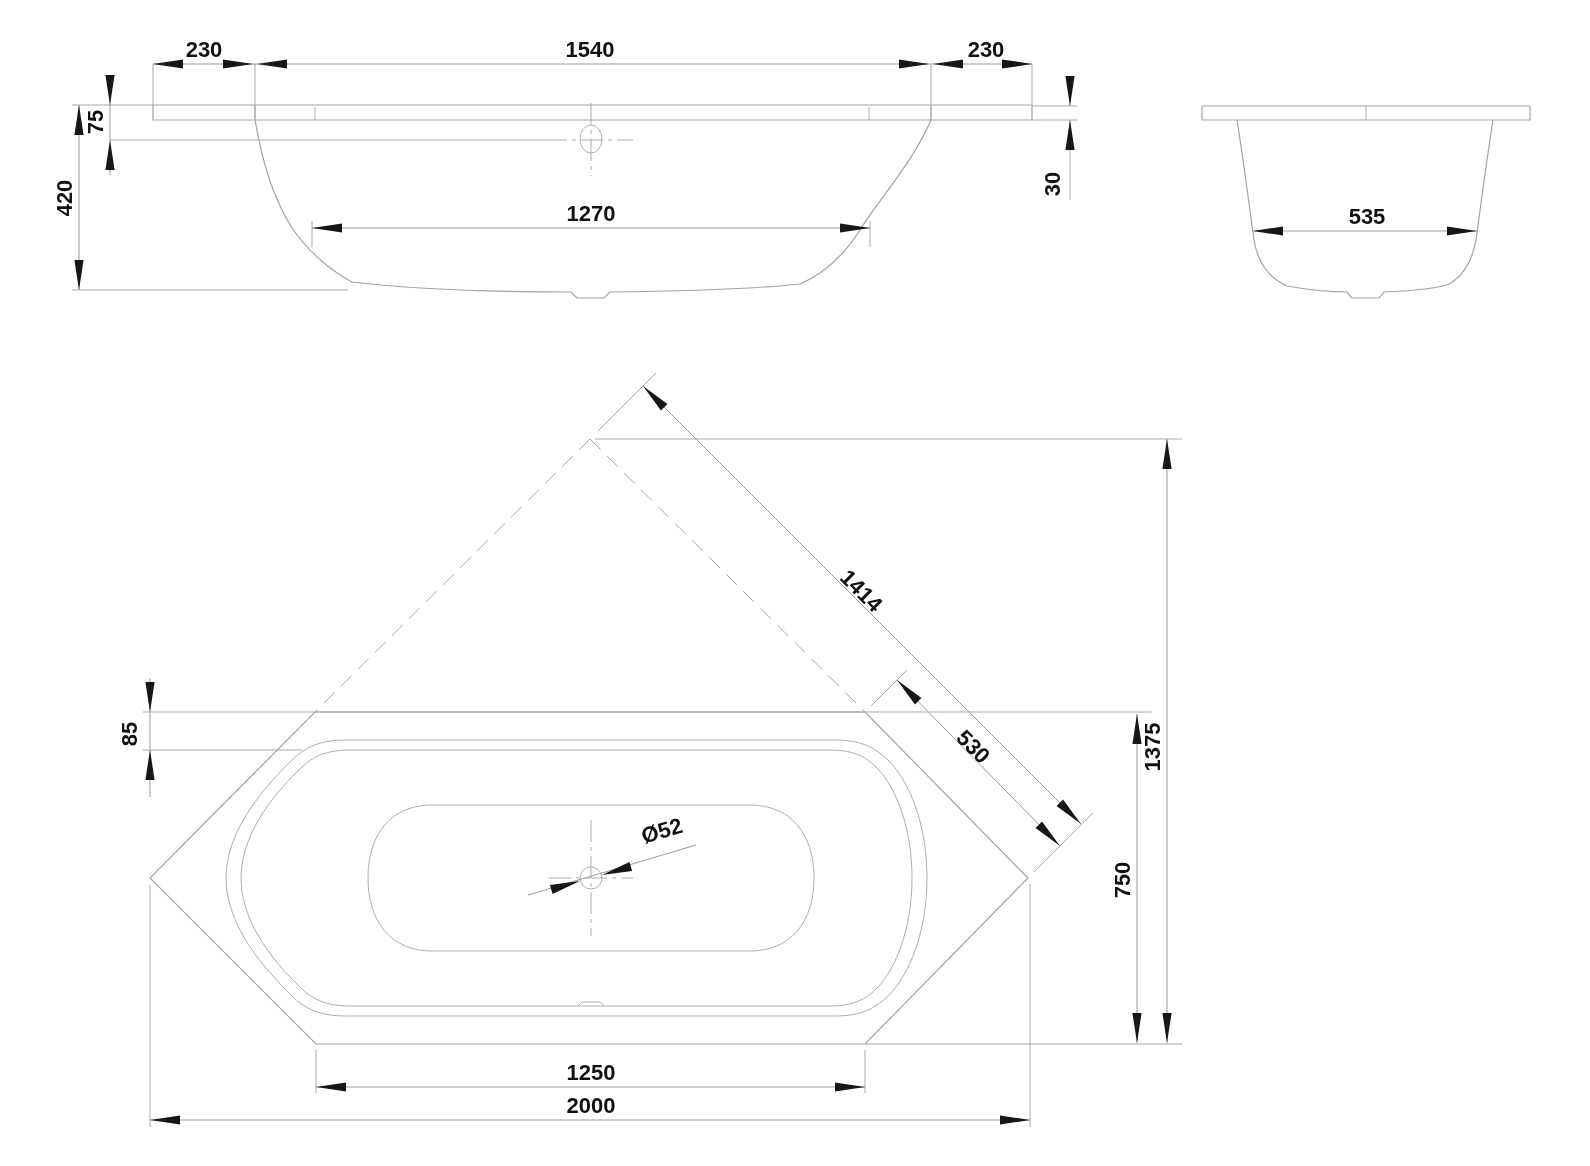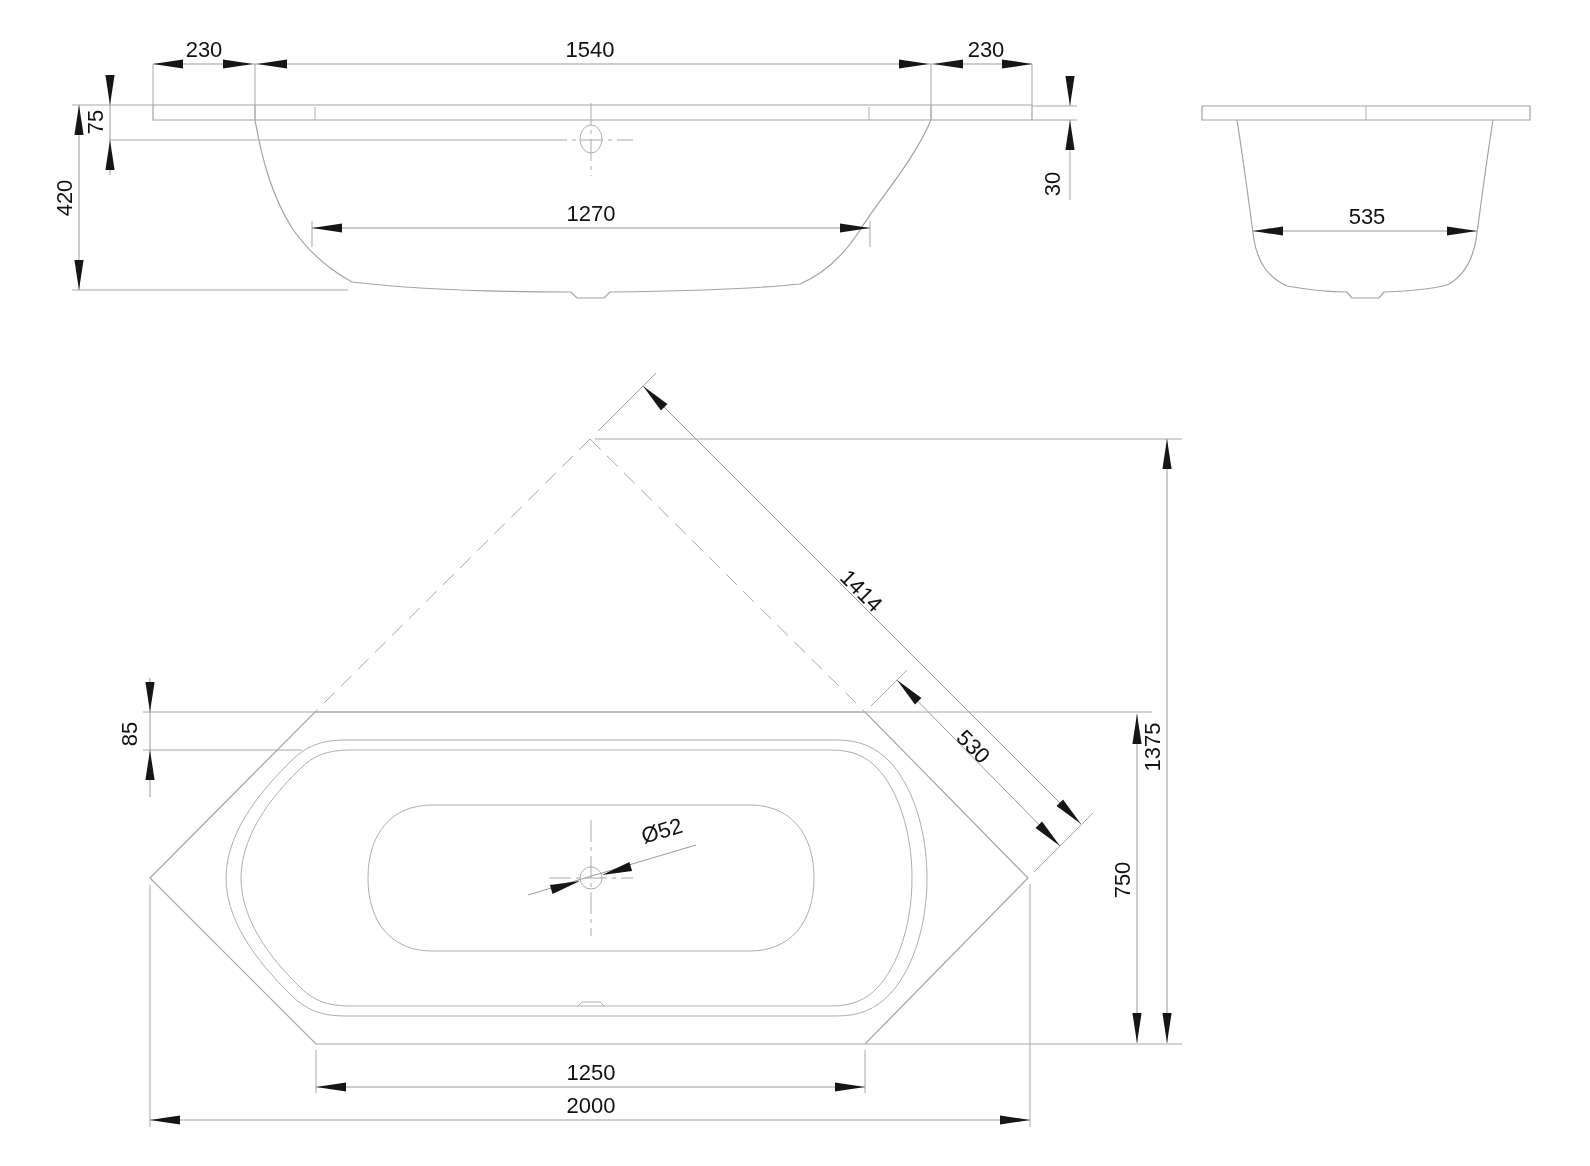--- a/index.html
+++ b/index.html
@@ -1,17 +1,17 @@
 <!DOCTYPE html>
 <html><head>
 <meta charset="utf-8">
 <style>
   html,body{margin:0;padding:0;background:#ffffff;}
   .canvas{position:relative;width:1590px;height:1166px;background:#ffffff;overflow:hidden;
-          font-family:"Liberation Sans",sans-serif;}
+          font-family:"Liberation Sans",sans-serif;font-weight:bold;}
   svg{display:block;}
   .geo{fill:none;stroke:#a3a3a3;stroke-width:1.2;}
   .geo-thin{fill:none;stroke:#aeaeae;stroke-width:1;}
   .dimline{fill:none;stroke:#9a9a9a;stroke-width:1;}
   .extline{fill:none;stroke:#a8a8a8;stroke-width:1;}
   .dashed{fill:none;stroke:#a8a8a8;stroke-width:1;stroke-dasharray:15 9;}
   .dashdot{fill:none;stroke:#ababab;stroke-width:1;stroke-dasharray:22 5 4 5;}
   .arr{fill:#161616;stroke:none;}
   .dimtext{font-family:"Liberation Sans",sans-serif;font-size:22px;fill:#111111;}
   .mid{text-anchor:middle;}

